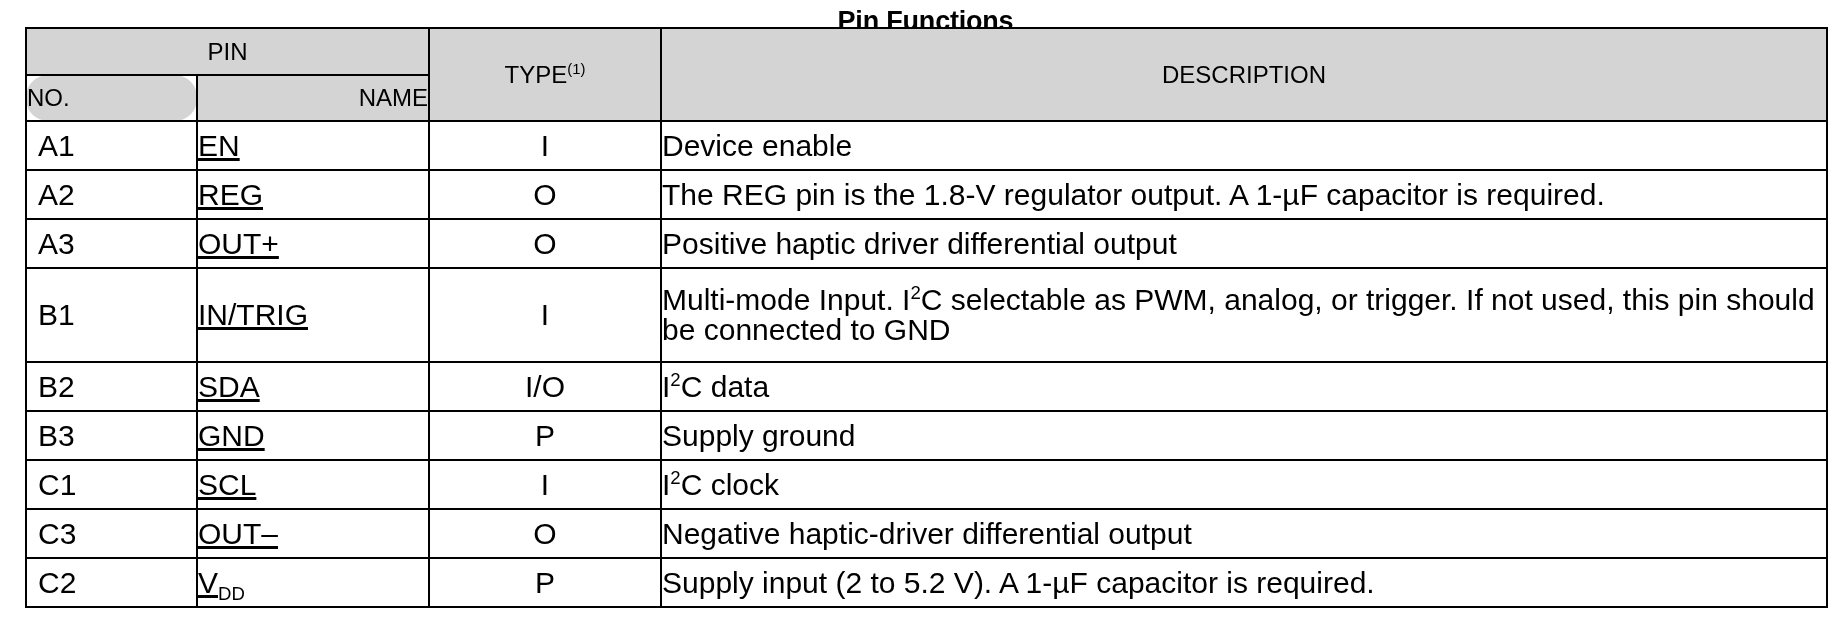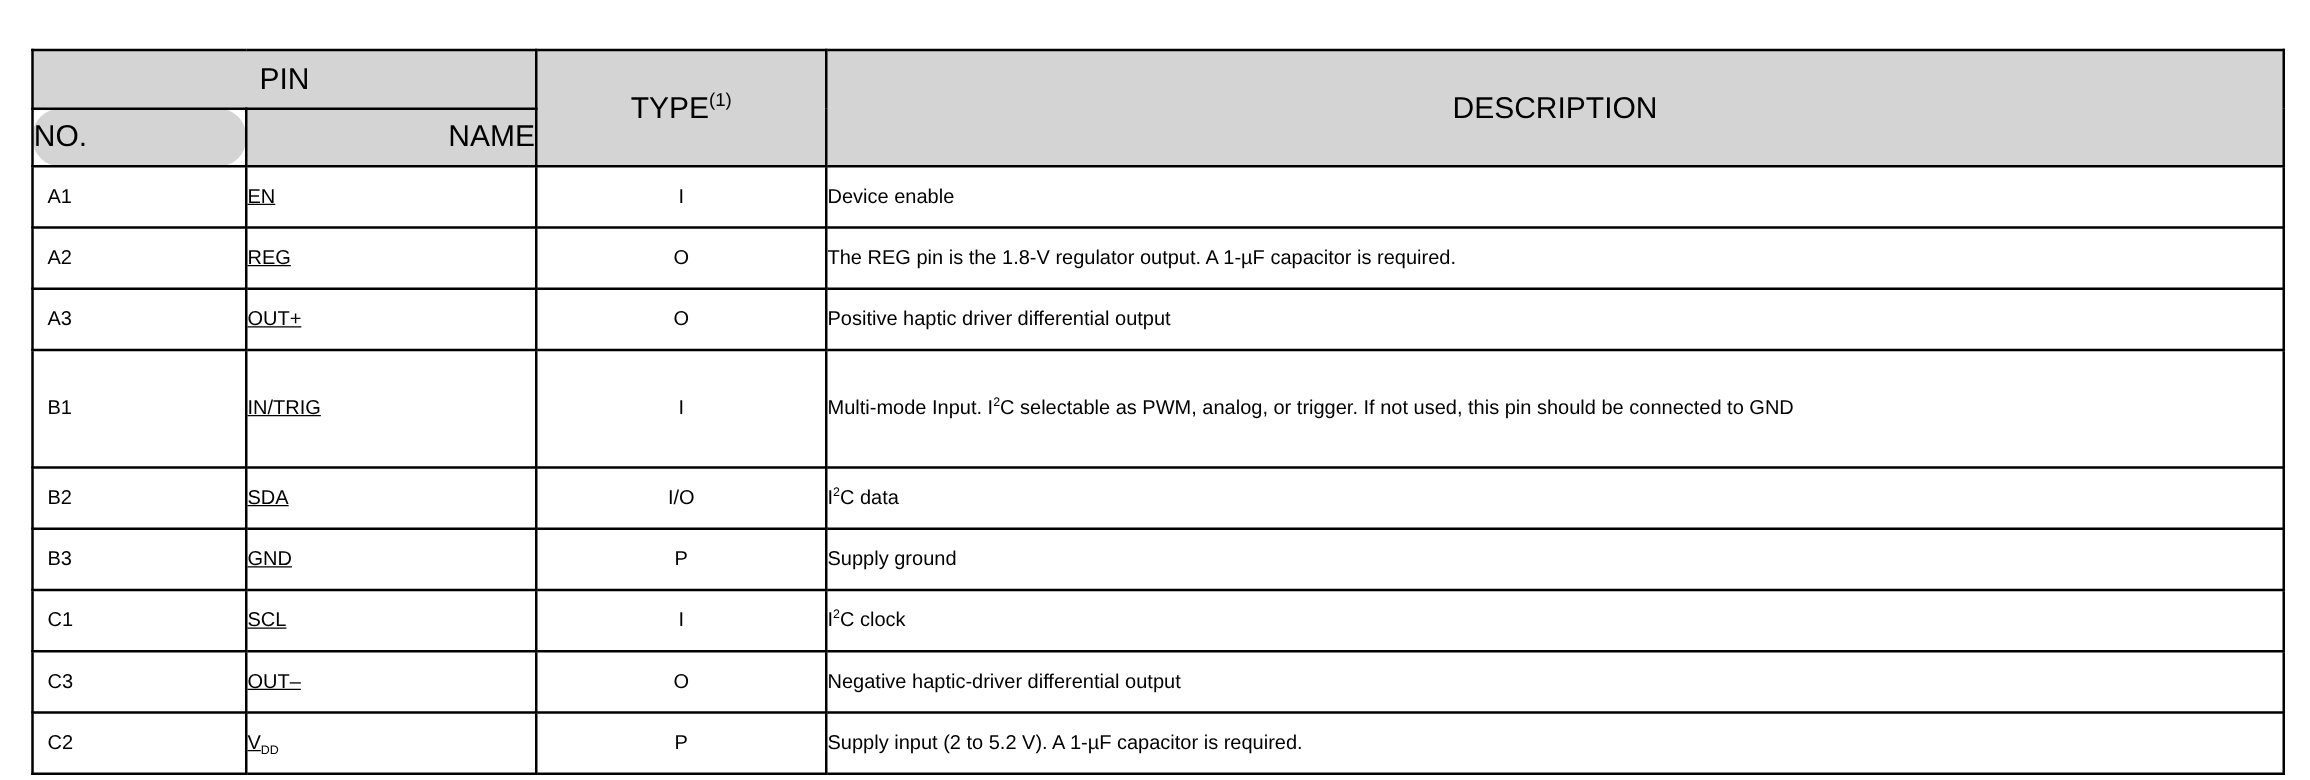--- a/index.html
+++ b/index.html
@@ -29,21 +29,21 @@
     text-align: center;
     font-size: 27px;
     font-weight: bold;
     letter-spacing: -0.2px;
     line-height: 34px;
   }
 
   table.pin-table {
     position: absolute;
     left: 25px;
-    top: 39px;
+    top: 27px;
     width: 1801px;
     border-collapse: collapse;
     table-layout: fixed;
     font-size: 24px;
   }
 
   table.pin-table td,
   table.pin-table th {
     border: 2px solid #000000;
     padding: 0;
@@ -69,36 +69,37 @@
   .h-desc    { height: 89px; }
 
   .cell-pad-l { padding-left: 11px; text-align: left; border-radius: 22px; }
   .cell-center { text-align: right; }
 
   tbody tr { height: 47px; }
   tbody tr.tall { height: 94px; margin-top: 40px; }
 
   tbody td {
     height: 47px;
-    font-size: 16px;
+    font-size: 30px;
     line-height: 30px;
   }
   tbody td.no   { padding-left: 11px; text-align: left; }
   tbody td.name { text-align: left; text-decoration: underline; }
   tbody td.type { text-align: center; }
   tbody td.desc { padding-right: 10px; text-align: left; }
 
   sup { font-size: 0.62em; vertical-align: super; line-height: 0; }
   sub { font-size: 0.62em; vertical-align: sub; line-height: 0; }
 </style>
 </head>
 <body>
 
 <div class="page">
 
+  <div class="table-title">Pin Functions</div>
 
   <table class="pin-table">
     <colgroup>
       <col class="c-no">
       <col class="c-name">
       <col class="c-type">
       <col class="c-desc">
     </colgroup>
     <thead>
       <tr>

